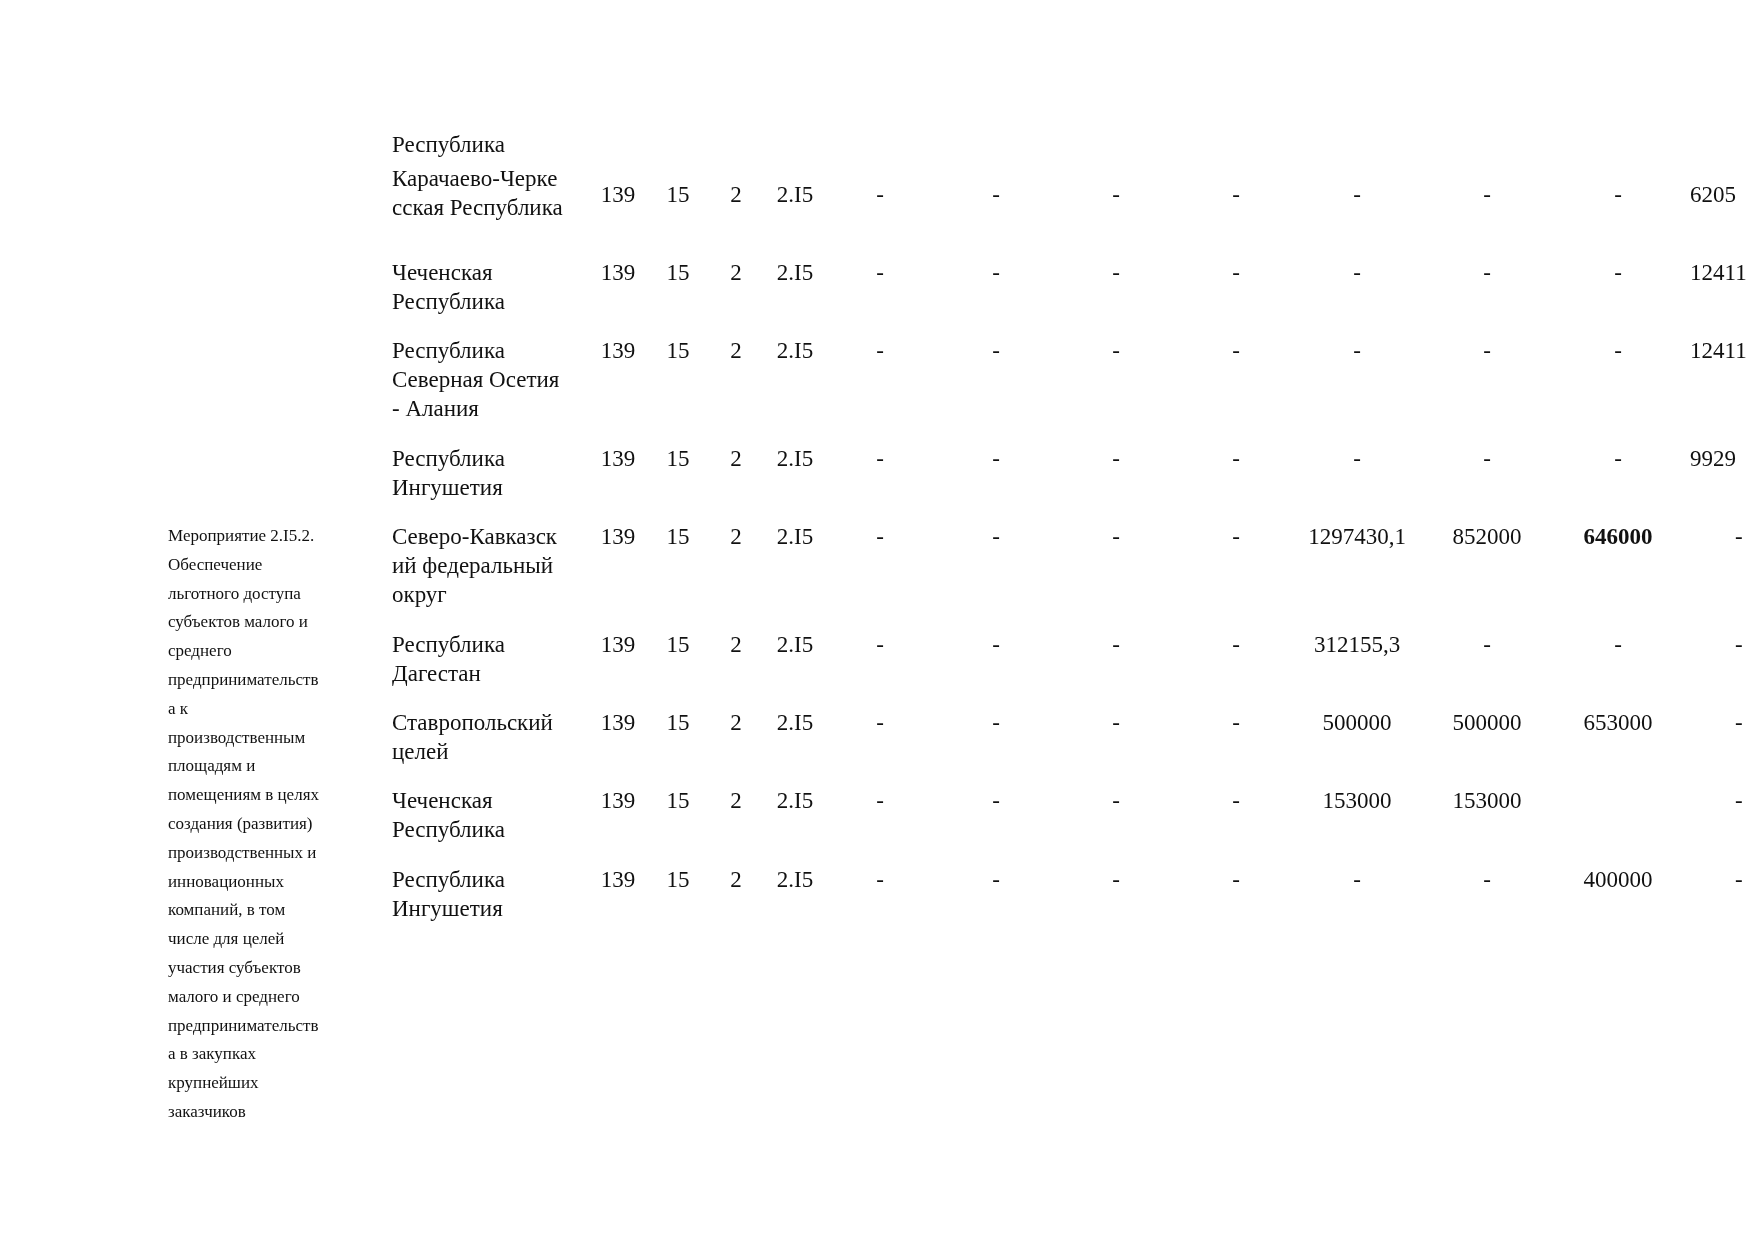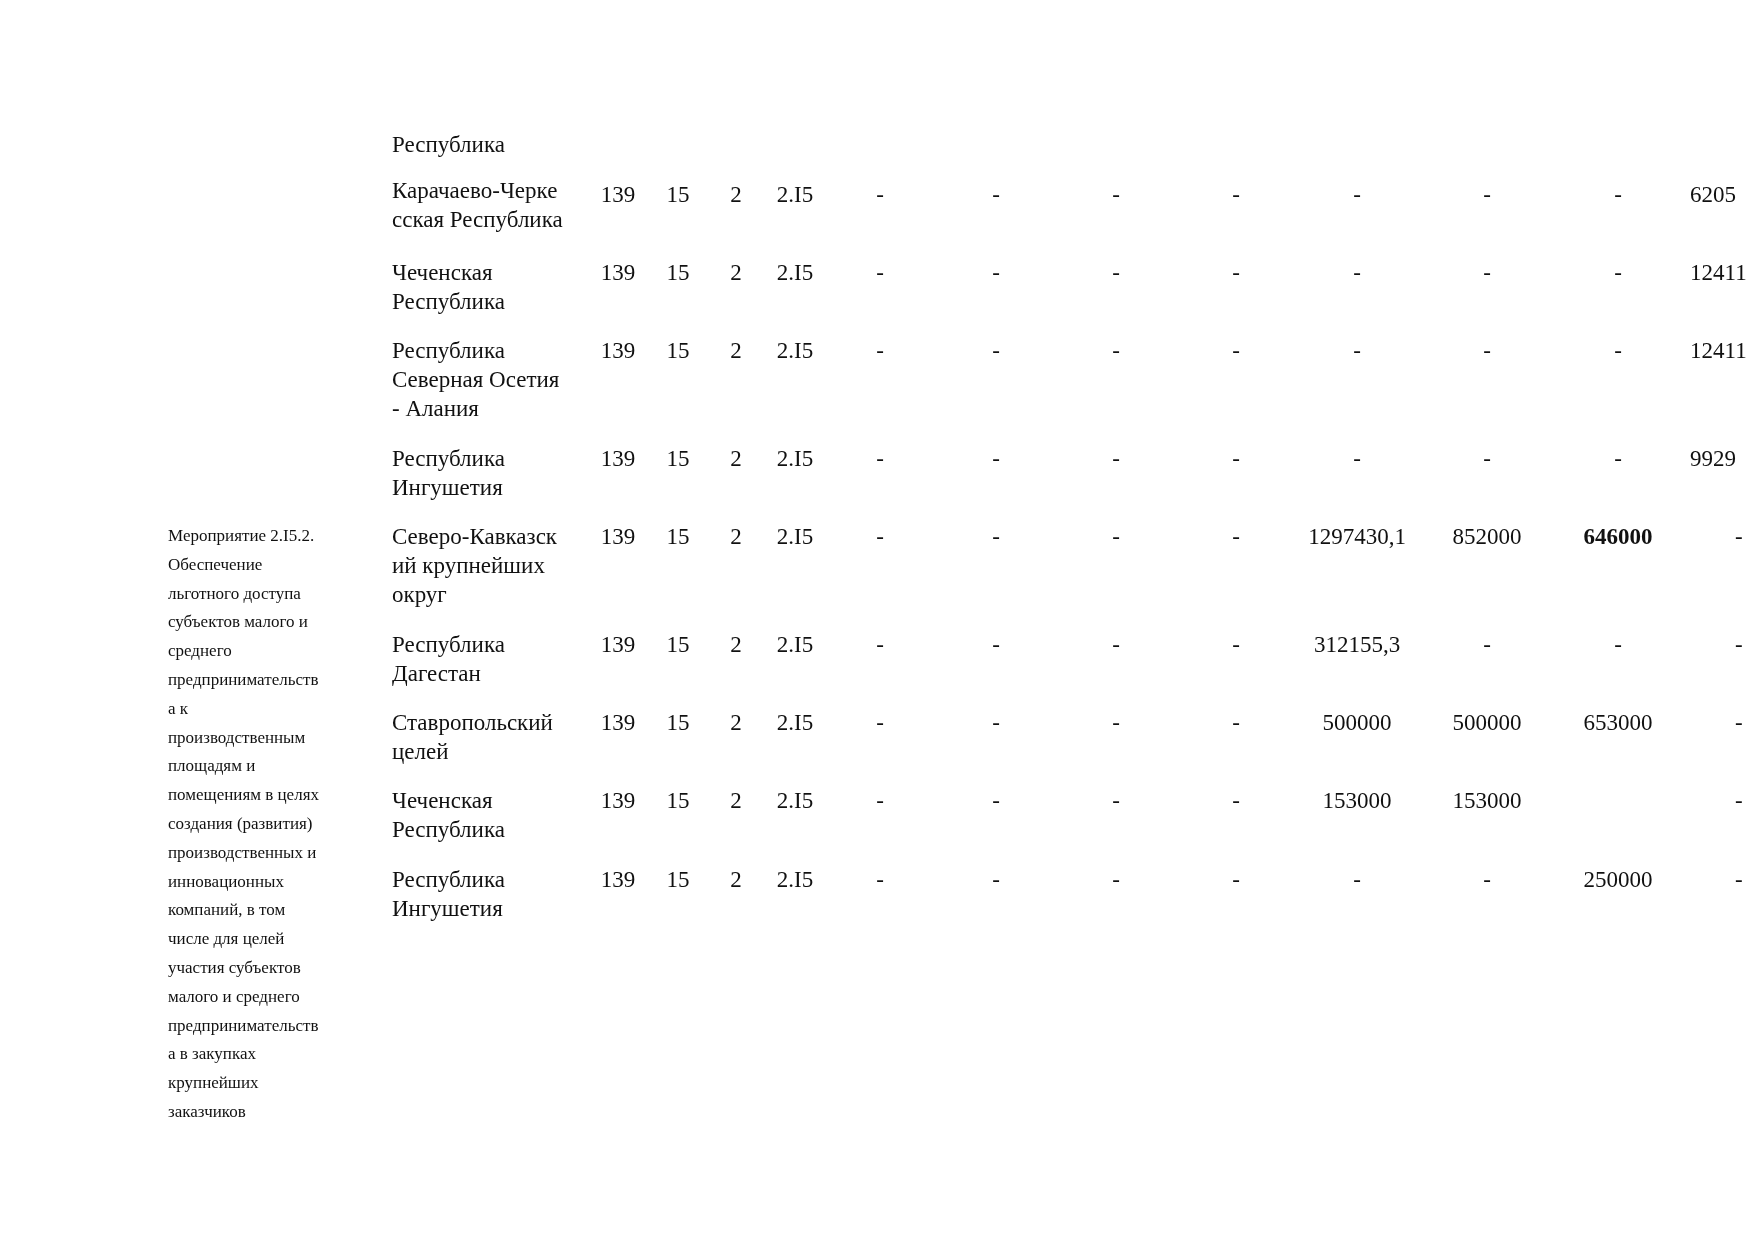--- a/index.html
+++ b/index.html
@@ -30,21 +30,21 @@
 инновационных
 компаний, в том
 числе для целей
 участия субъектов
 малого и среднего
 предпринимательств
 а в закупках
 крупнейших
 заказчиков</div>
   <div id="rows">
-      <div class="region" style="top: 176px; font-family: Liberation Serif, serif;">Карачаево-Черке
+      <div class="region" style="top: 164px; font-family: Liberation Serif, serif;">Карачаево-Черке
 сская Республика</div>
       <div class="c" style="top: 180px; left: 593px; width: 50px;">139</div>
       <div class="c" style="top: 180px; left: 658px; width: 40px;">15</div>
       <div class="c" style="top: 180px; left: 721px; width: 30px;">2</div>
       <div class="c" style="top: 180px; left: 765px; width: 60px;">2.I5</div>
       <div class="c" style="top: 180px; left: 820px; width: 120px;">-</div>
       <div class="c" style="top: 180px; left: 936px; width: 120px;">-</div>
       <div class="c" style="top: 180px; left: 1056px; width: 120px;">-</div>
       <div class="c" style="top: 180px; left: 1176px; width: 120px;">-</div>
       <div class="c" style="top: 180px; left: 1297px; width: 120px;">-</div>
@@ -88,21 +88,21 @@
       <div class="c" style="top: 444px; left: 765px; width: 60px;">2.I5</div>
       <div class="c" style="top: 444px; left: 820px; width: 120px;">-</div>
       <div class="c" style="top: 444px; left: 936px; width: 120px;">-</div>
       <div class="c" style="top: 444px; left: 1056px; width: 120px;">-</div>
       <div class="c" style="top: 444px; left: 1176px; width: 120px;">-</div>
       <div class="c" style="top: 444px; left: 1297px; width: 120px;">-</div>
       <div class="c" style="top: 444px; left: 1427px; width: 120px;">-</div>
       <div class="c" style="top: 444px; left: 1558px; width: 120px;">-</div>
       <div class="c" style="top: 444px; left: 1690px; width: 120px; text-align: left;">9929</div>
       <div class="region" style="top: 522px;">Северо-Кавказск
-ий крупнейших
+ий федеральный
 округ</div>
       <div class="c" style="top: 522px; left: 593px; width: 50px;">139</div>
       <div class="c" style="top: 522px; left: 658px; width: 40px;">15</div>
       <div class="c" style="top: 522px; left: 721px; width: 30px;">2</div>
       <div class="c" style="top: 522px; left: 765px; width: 60px;">2.I5</div>
       <div class="c" style="top: 522px; left: 820px; width: 120px;">-</div>
       <div class="c" style="top: 522px; left: 936px; width: 120px;">-</div>
       <div class="c" style="top: 522px; left: 1056px; width: 120px;">-</div>
       <div class="c" style="top: 522px; left: 1176px; width: 120px;">-</div>
       <div class="c" style="top: 522px; left: 1297px; width: 120px;">1297430,1</div>
@@ -156,16 +156,16 @@
       <div class="c" style="top: 865px; left: 593px; width: 50px;">139</div>
       <div class="c" style="top: 865px; left: 658px; width: 40px;">15</div>
       <div class="c" style="top: 865px; left: 721px; width: 30px;">2</div>
       <div class="c" style="top: 865px; left: 765px; width: 60px;">2.I5</div>
       <div class="c" style="top: 865px; left: 820px; width: 120px;">-</div>
       <div class="c" style="top: 865px; left: 936px; width: 120px;">-</div>
       <div class="c" style="top: 865px; left: 1056px; width: 120px;">-</div>
       <div class="c" style="top: 865px; left: 1176px; width: 120px;">-</div>
       <div class="c" style="top: 865px; left: 1297px; width: 120px;">-</div>
       <div class="c" style="top: 865px; left: 1427px; width: 120px;">-</div>
-      <div class="c" style="top: 865px; left: 1558px; width: 120px;">250000</div>
+      <div class="c" style="top: 865px; left: 1558px; width: 120px;">400000</div>
       <div class="c" style="top: 865px; left: 1735px; width: 120px; text-align: left;">-</div>
     </div>
 </div>
 
 </body></html>

